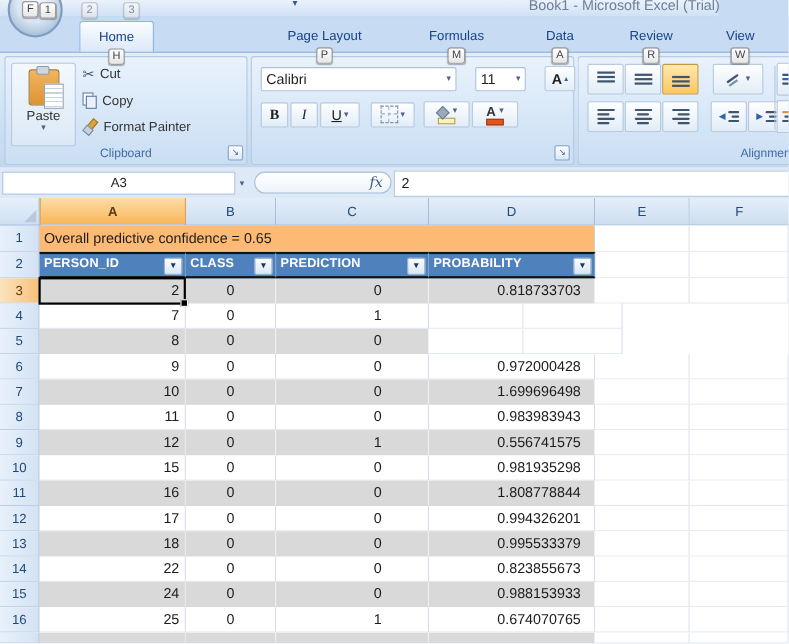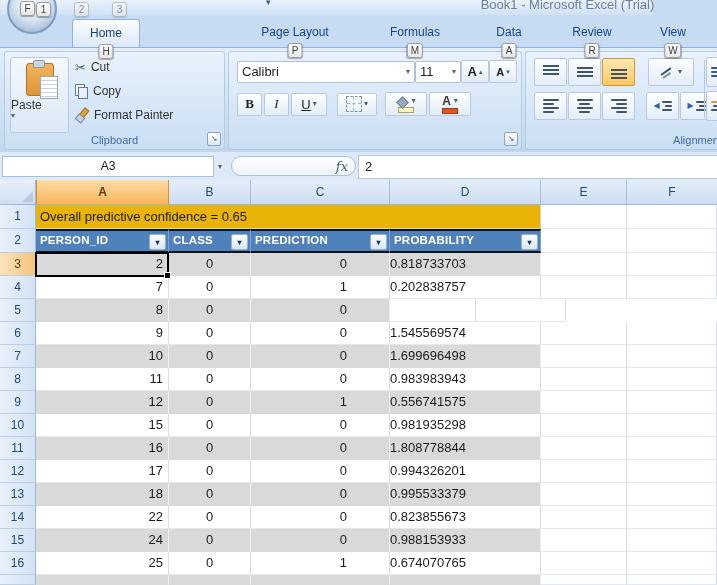--- a/index.html
+++ b/index.html
@@ -42,21 +42,21 @@
   .launcher{position:absolute;right:3px;bottom:3px;width:12px;height:12px;border:1px solid #89a4c4;
             border-radius:2px;background:linear-gradient(#fff,#dbe8f6);font-size:8px;line-height:11px;
             text-align:center;color:#44618a}
   .cmdrow{position:absolute;display:flex;align-items:center;gap:5px;font-size:12px;color:#333;white-space:nowrap}
   .btn{display:inline-flex;align-items:center;justify-content:center;gap:2px;
        border:1px solid #b7cadf;border-radius:2px;background:linear-gradient(#fefefe,#e2edf8)}
   .ddarrow{font-size:8px;color:#4a618a;line-height:8px}
 
   
   .pastebtn{position:absolute;left:5px;top:5px;width:57px;height:74px;border:1px solid #b7cadf;
-            border-radius:3px;background:linear-gradient(#f3f8fd,#dcE9f6);}
+            border-radius:3px;background:linear-gradient(#f3f8fd,#dcE9f6);text-align:center}
   .ic-clipboard{position:relative;width:26px;height:31px;margin:5px auto 0;border-radius:3px;
                 background:linear-gradient(#f2b55e,#dd9434);border:1px solid #a8762a}
   .ic-clipboard .clip{position:absolute;top:-4px;left:6px;width:10px;height:6px;background:#cfd6df;
                       border:1px solid #8d99a8;border-radius:2px}
   .ic-clipboard .paper{position:absolute;right:-5px;bottom:-4px;width:16px;height:21px;background:#fff;
                        border:1px solid #9aa7b8;
                        background-image:repeating-linear-gradient(#ffffff 0 3px,#c8d2de 3px 4px)}
   .pastebtn .plabel{font-size:12px;color:#333;margin-top:3px;line-height:13px}
 
   
@@ -140,42 +140,42 @@
                 border-left:1px solid #d98f2e;color:#5a3a10;font-weight:bold}
   .wA{width:133px}.wB{width:82px}.wC{width:139px}.wD{width:151px}.wE{width:86px}.wF{width:90px}
 
   .rowhdr{width:36px;background:linear-gradient(90deg,#e8f1fb,#d3e2f3);border-right:1px solid #9db8d9;
           border-bottom:1px solid #bfcfe3;box-sizing:border-box;font-size:12px;color:#1f4976;
           text-align:center}
   .rowhdr.selhdr{background:linear-gradient(90deg,#fbe3bd,#f6c27b);color:#5a3a10}
 
   .r-banner{height:24px}
   .r-banner .rowhdr{line-height:23px}
-  .bannercell{width:505px;background:#eab308;border-right:1px solid #cdd8c8;border-bottom:1px solid #cdd8c8;
+  .bannercell{width:505px;background:#fdba74;border-right:1px solid #cdd8c8;border-bottom:1px solid #cdd8c8;
               box-sizing:border-box;font-size:13px;color:#1c1c1c;line-height:23px;padding-left:4px}
 
   .r-header{height:24px}
   .r-header .rowhdr{line-height:23px}
   .hcell{position:relative;background:#4f81bd;border-top:2px solid #141414;border-bottom:2px solid #141414;
          border-right:1px solid #7da0cc;box-sizing:border-box;color:#fff;font-weight:bold;
          font-size:11.5px;line-height:19px;padding-left:4px;letter-spacing:.2px}
   .filterbtn{position:absolute;right:2px;top:3px;width:15px;height:14px;background:linear-gradient(#fdfefe,#d9e6f3);
              border:1px solid #96b1cf;border-radius:2px;text-align:center;line-height:13px}
   .filterbtn span{font-size:8px;color:#17375e}
 
   .row{display:flex;height:23px}
   .row .rowhdr{line-height:22px}
   .cell{box-sizing:border-box;border-right:1px solid #d6dee9;border-bottom:1px solid #e4e9f1;
         font-size:13px;color:#1b1b1b;line-height:22px;background:#fff}
   .row.band .cA,.row.band .cB,.row.band .cC,.row.band .cD{background:#d9d9d9;border-right-color:#efefef;
         border-bottom-color:#d9d9d9}
   .cA{width:133px;text-align:right;padding-right:5px}
   .cB{width:82px;text-align:center}
   .cC{width:139px;text-align:right;padding-right:42px}
-  .cD{width:151px;text-align:left;padding-right:22px}
+  .cD{width:151px;text-align:right;padding-right:12px}
   .cE{width:86px}.cF{width:90px}
 
   .sliver{height:10px;overflow:hidden}
 
   .selbox{position:absolute;left:35px;top:72px;width:134px;height:25px;border:2px solid #000;
           box-sizing:border-box;pointer-events:none;z-index:20}
   .selbox .handle{position:absolute;right:-4px;bottom:-4px;width:5px;height:5px;background:#000;border:1px solid #fff}
 </style>
 </head>
 <body>
@@ -243,21 +243,21 @@
       </div>
       <div class="cmdrow" style="left:70px;top:56px">
         <span class="ic-brush"></span>
         <span>Format Painter</span>
       </div>
       <div class="glabel">Clipboard</div>
       <div class="launcher">↘</div>
     </div>
 
     <div class="rgroup" style="left:228px;width:292px">
-      <div class="cmdrow" style="left:8px;top:8px;gap:0">
+      <div class="cmdrow" style="left:8px;top:8px;gap:17px">
         <div class="combo" style="width:168px">
           <span>Calibri</span>
           <span class="ddarrow">▾</span>
         </div>
         <div class="combo" style="width:36px">
           <span>11</span>
           <span class="ddarrow">▾</span>
         </div>
         <div class="btn" style="width:26px;height:21px">
           <span class="growA">A</span>
@@ -449,38 +449,37 @@
           <div class="cell cC">0</div>
           <div class="cell cD">0.818733703</div>
           <div class="cell cE"></div>
           <div class="cell cF"></div>
         </div>
         <div class="grow row">
           <div class="rowhdr">4</div>
           <div class="cell cA">7</div>
           <div class="cell cB">0</div>
           <div class="cell cC">1</div>
-          <div class="cell cD">0.202838757</div>
           <div class="cell cE"></div>
           <div class="cell cF"></div>
         </div>
         <div class="grow row band">
           <div class="rowhdr">5</div>
           <div class="cell cA">8</div>
           <div class="cell cB">0</div>
           <div class="cell cC">0</div>
           <div class="cell cE"></div>
           <div class="cell cF"></div>
         </div>
         <div class="grow row">
           <div class="rowhdr">6</div>
           <div class="cell cA">9</div>
           <div class="cell cB">0</div>
           <div class="cell cC">0</div>
-          <div class="cell cD">1.545569574</div>
+          <div class="cell cD">0.972000428</div>
           <div class="cell cE"></div>
           <div class="cell cF"></div>
         </div>
         <div class="grow row band">
           <div class="rowhdr">7</div>
           <div class="cell cA">10</div>
           <div class="cell cB">0</div>
           <div class="cell cC">0</div>
           <div class="cell cD">1.699696498</div>
           <div class="cell cE"></div>

